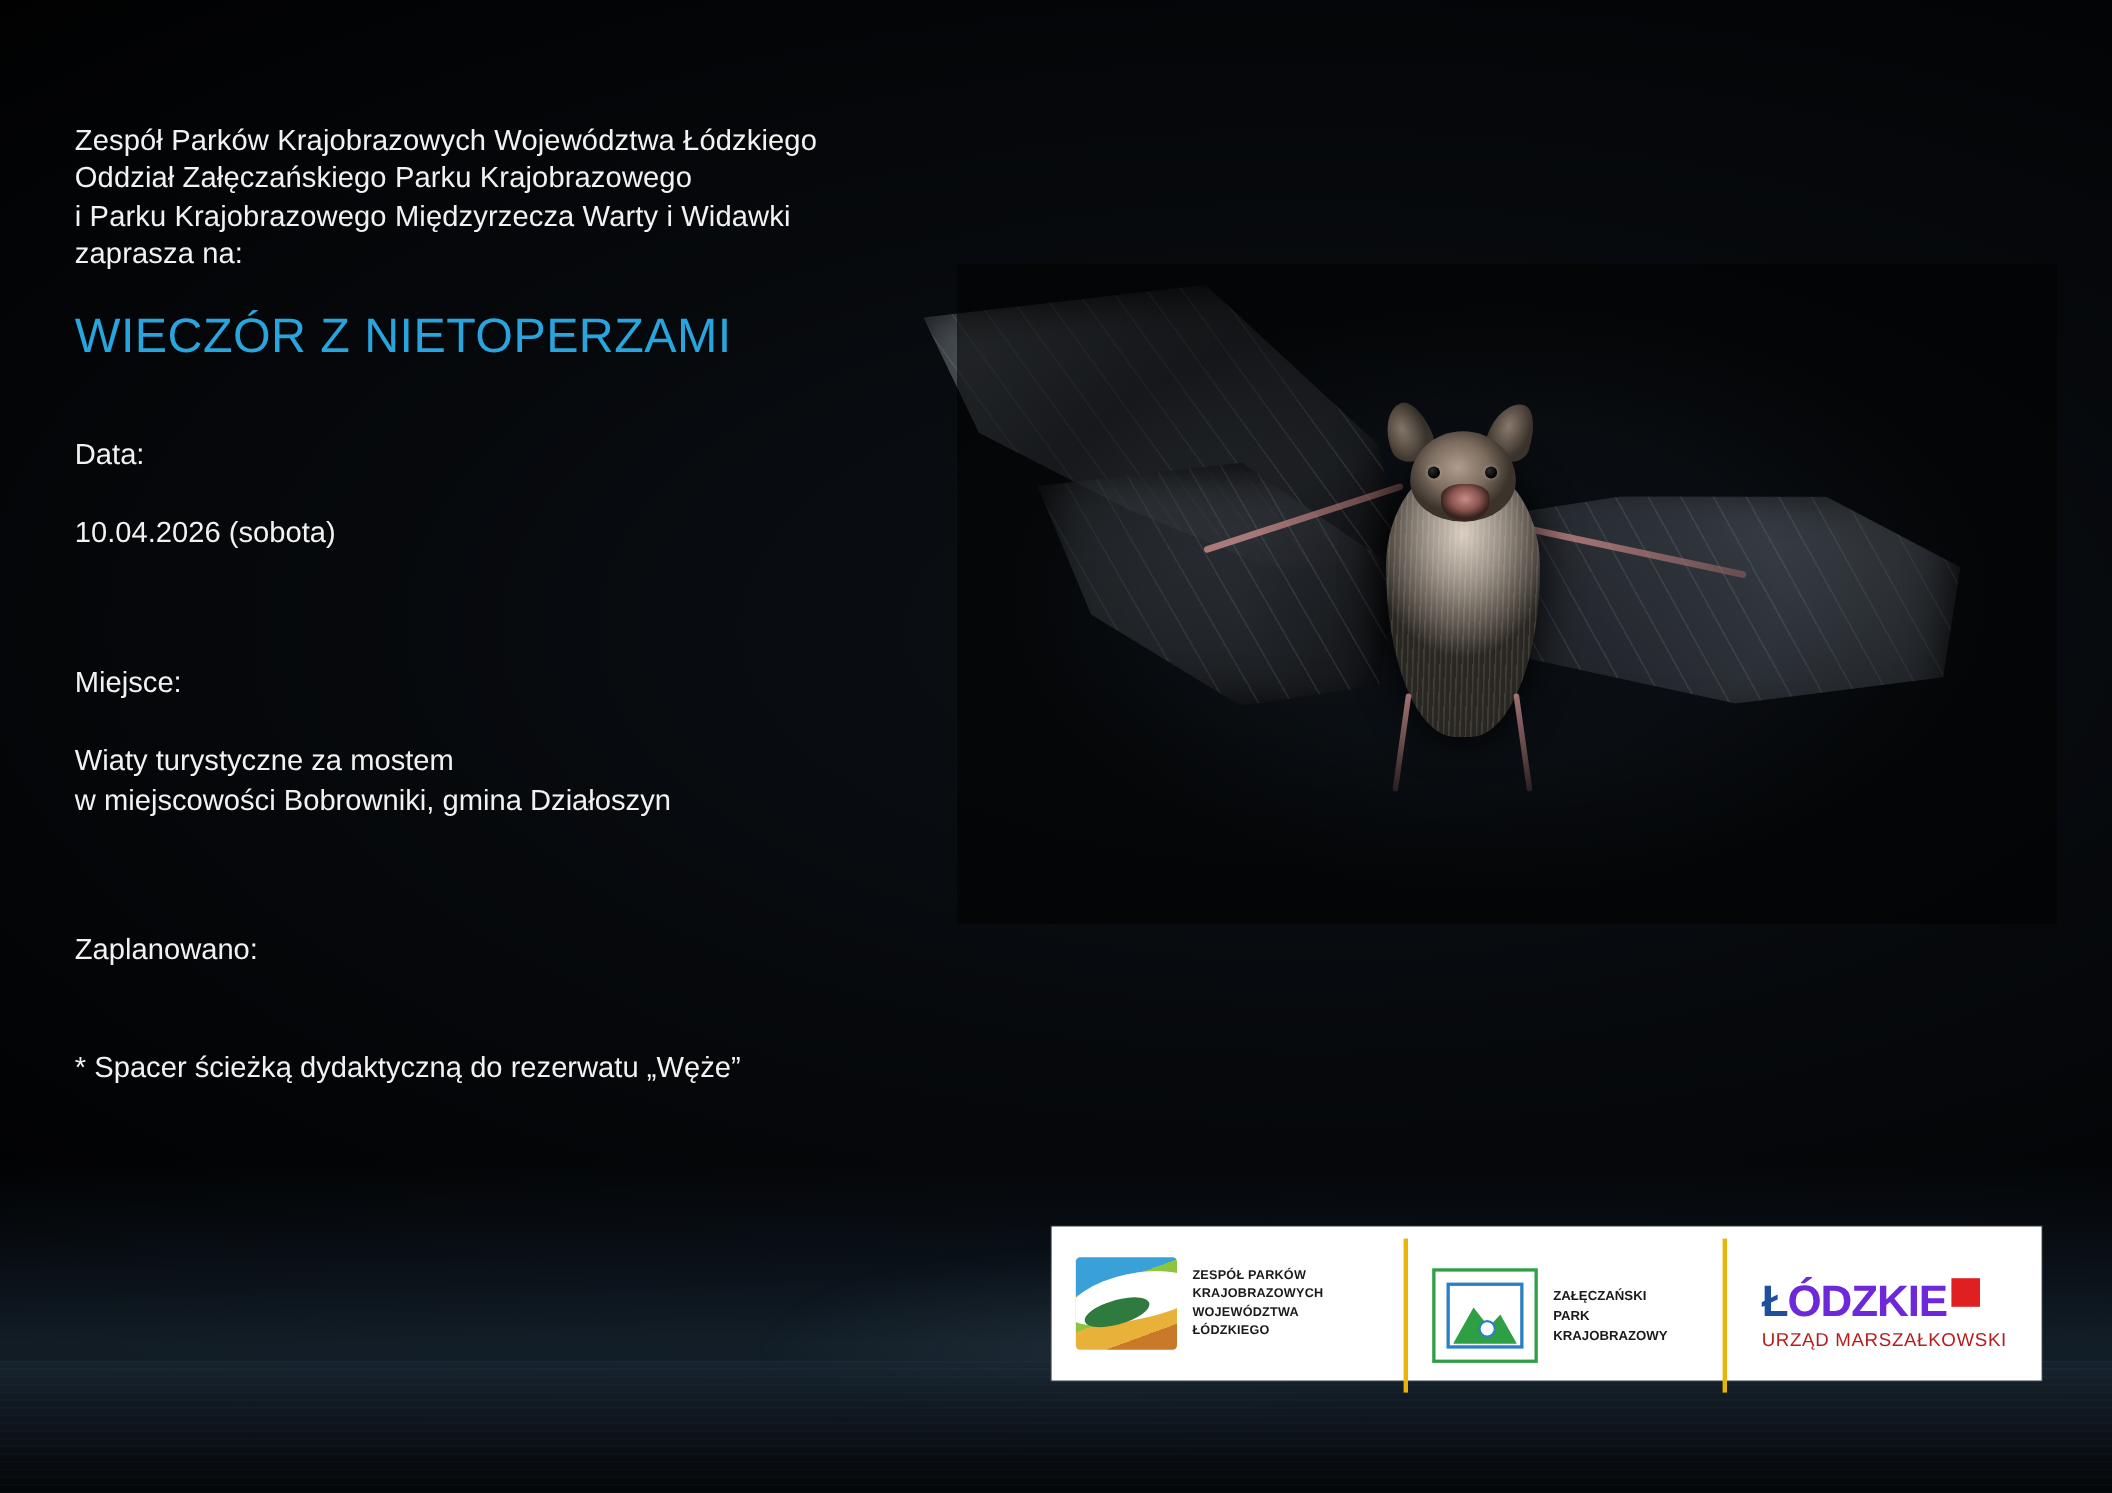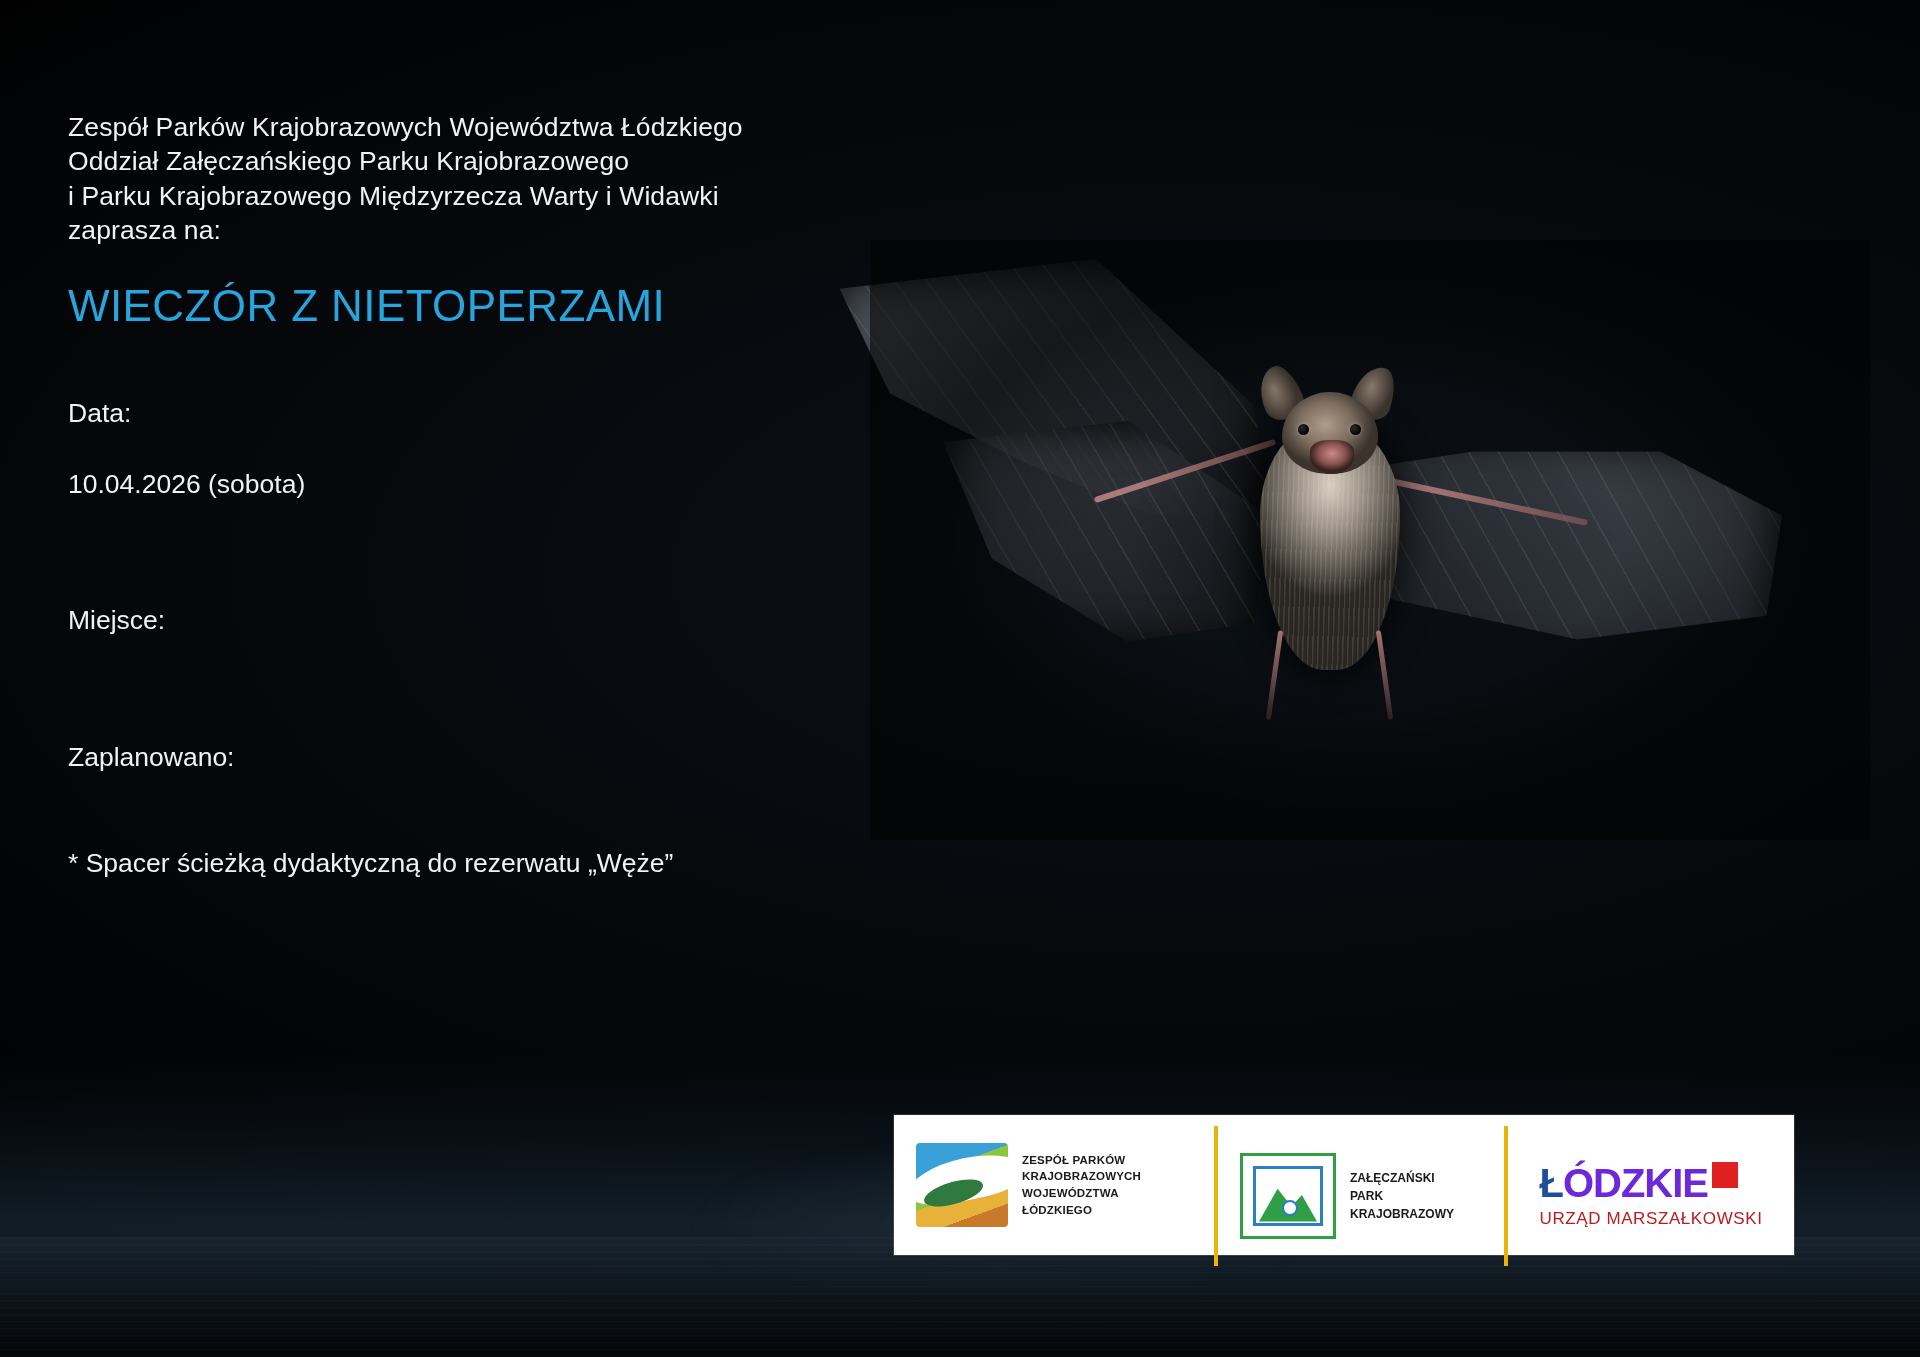--- a/index.html
+++ b/index.html
@@ -245,21 +245,21 @@
   .bat-shadow {
     position: absolute;
     inset: -60px -60px -60px -60px;
     background: radial-gradient(45% 45% at 50% 50%, rgba(0,0,0,0) 55%, rgba(0,0,0,0.55) 100%);
     pointer-events: none;
   }
 
   
   .logobar {
     position: absolute;
-    left: 894px;
+    left: 956px;
     top: 1115px;
     width: 900px;
     height: 140px;
     background: #ffffff;
     display: flex;
     align-items: center;
     box-shadow: 0 0 0 1px rgba(255,255,255,0.15);
   }
   .logo-cell {
     display: flex;
@@ -420,20 +420,22 @@
 
     <div class="title">WIECZÓR Z NIETOPERZAMI</div>
 
     <div class="block">
       <span class="lbl">Data:</span>
       <span class="lbl">10.04.2026 (sobota)</span>
     </div>
 
     <div class="block">
       <span class="lbl">Miejsce:</span>
+      <span class="lbl">Wiaty turystyczne za mostem
+w miejscowości Bobrowniki, gmina Działoszyn</span>
     </div>
 
 
     <div class="block">
       <span class="lbl">Zaplanowano:</span>
       <ul class="list">
         <li>* Spacer ścieżką dydaktyczną do rezerwatu „Węże”</li>
         
         
       </ul>

